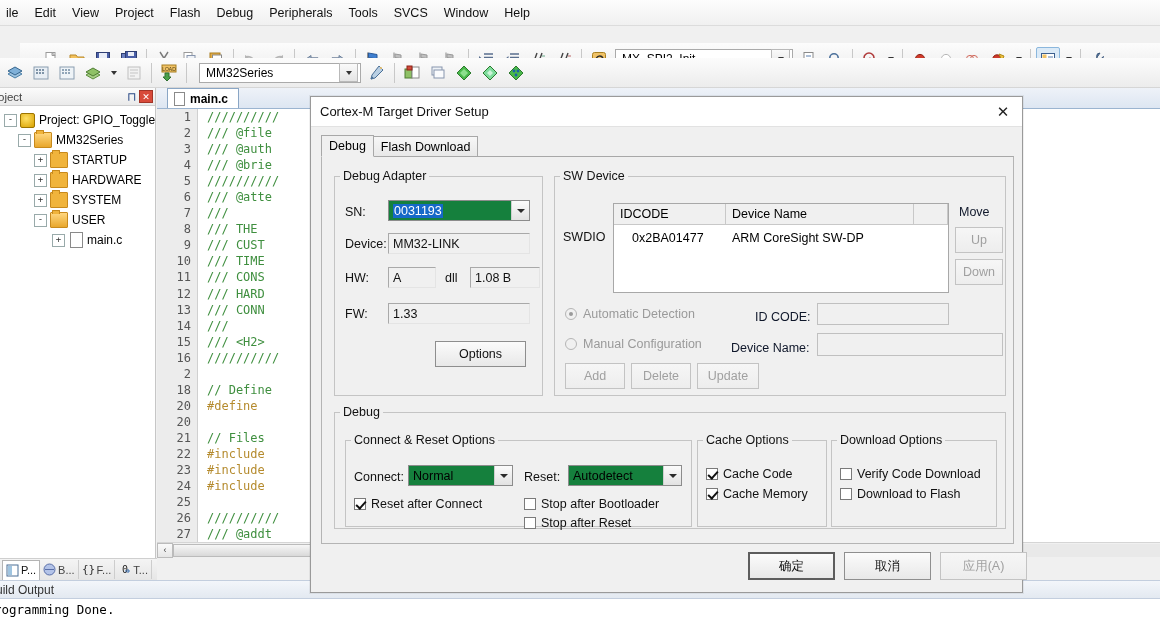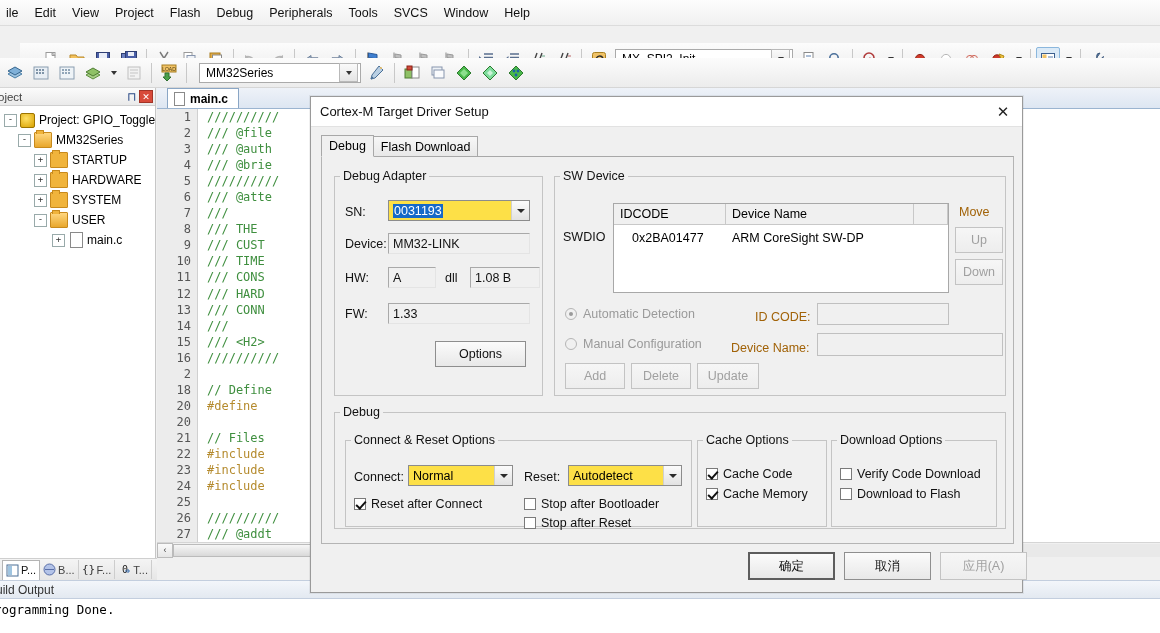--- a/index.html
+++ b/index.html
@@ -115,30 +115,30 @@
   .dtab{height:21px;padding:0 7px;font-size:12.5px;display:flex;align-items:center;
     border:1px solid #a8a8a8;background:linear-gradient(#f7f7f7,#e8e8e8);margin-right:-1px;box-sizing:border-box;}
   .dtab.active{background:#f0f0f0;border-bottom:1px solid #f0f0f0;height:22px;position:relative;z-index:2;}
   .tabbody{position:absolute;left:10px;top:59px;width:693px;height:388px;border:1px solid #b4b4b4;
     border-top:1px solid #a8a8a8;background:#f0f0f0;box-sizing:border-box;}
 
   fieldset.gb{position:absolute;margin:0;padding:0;border:1px solid #c4c4c4;background:transparent;}
   fieldset.gb>legend{padding:0 3px;font-size:12.5px;color:#111;margin-left:5px;}
 
   .lbl{position:absolute;font-size:12.5px;color:#111;white-space:nowrap;}
-  .lbl.dim{color:#a16207;}
+  .lbl.dim{color:#0f172a;}
 
   .tfield{position:absolute;background:#fff;border:1px solid #8c8c8c;border-right-color:#d8d8d8;
     border-bottom-color:#d8d8d8;box-sizing:border-box;display:flex;align-items:center;padding-left:4px;
     font-size:12.5px;color:#111;overflow:hidden;white-space:nowrap;}
   .tfield.ro{background:#f0f0f0;border:1px solid #a9a9a9;border-right-color:#e4e4e4;border-bottom-color:#e4e4e4;}
   .tfield.dis{background:#f0f0f0;border:1px solid #c0c0c0;color:#9a9a9a;}
   .selhl{background:#1669c8;color:#fff;padding:0 1px;}
 
-  .combo{position:absolute;background:#fde047;border:1px solid #8c8c8c;box-sizing:border-box;display:flex;align-items:center;}
+  .combo{position:absolute;background:#15803d;border:1px solid #8c8c8c;box-sizing:border-box;display:flex;align-items:center;}
   .combo .cv{flex:1;padding-left:4px;font-size:12.5px;white-space:nowrap;overflow:hidden;}
   .combo .cb{width:17px;height:100%;border-left:1px solid #cfcfcf;background:linear-gradient(#fbfbfb,#e2e2e2);
     display:flex;align-items:center;justify-content:center;}
   .arrow-dn{width:0;height:0;border-left:4px solid transparent;border-right:4px solid transparent;border-top:4px solid #2b2b2b;}
 
   .btn{position:absolute;border:1px solid #8e8e8e;background:linear-gradient(#fbfbfb,#e8e8e8);
     font-size:12.5px;color:#111;display:flex;align-items:center;justify-content:center;box-sizing:border-box;}
   .btn.dis{color:#a0a0a0;border-color:#c3c3c3;background:linear-gradient(#f6f6f6,#ededed);}
   .btn.def{border:2px solid #5d5d5d;}
 

